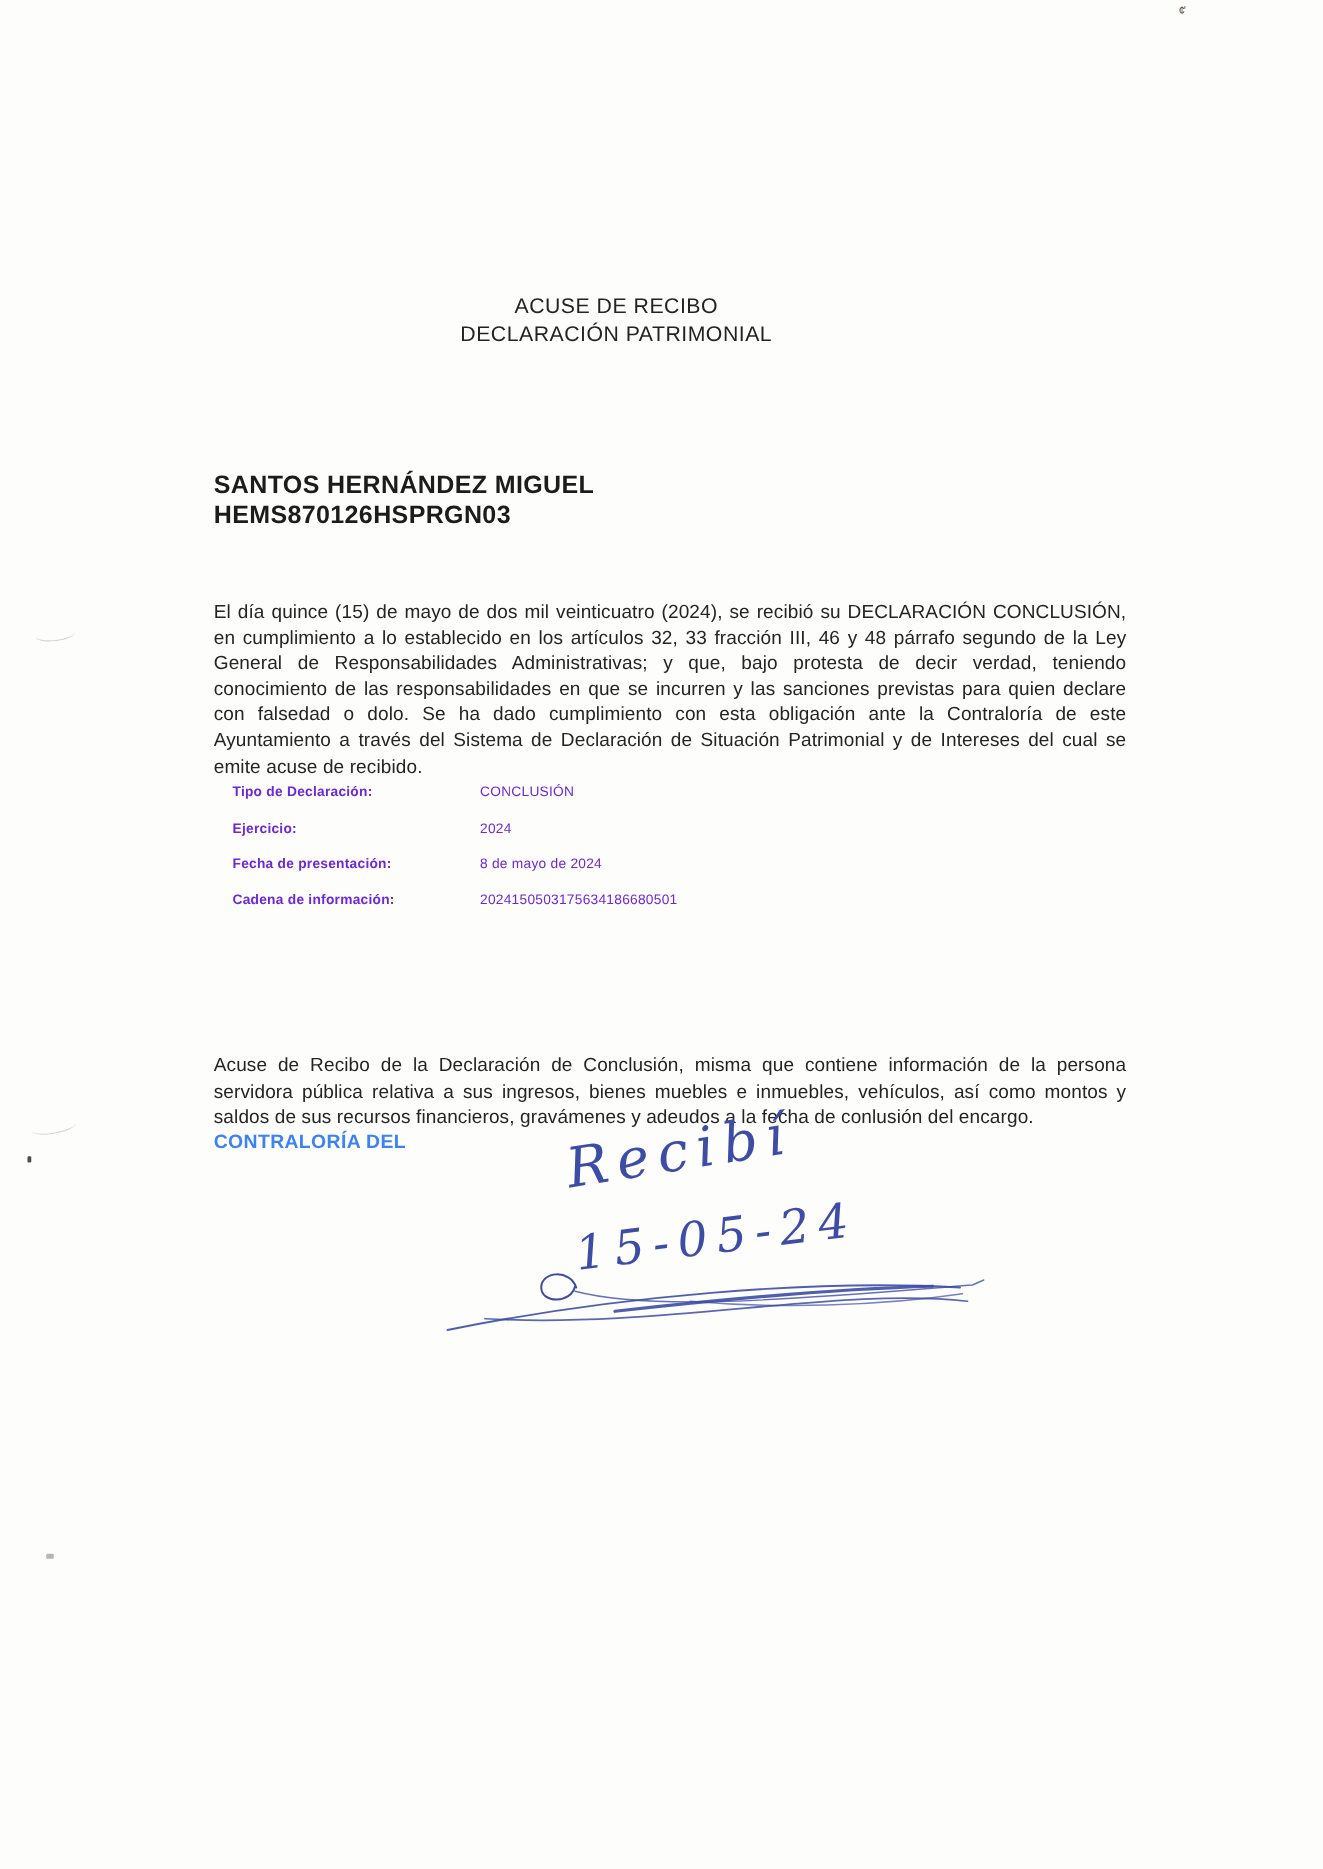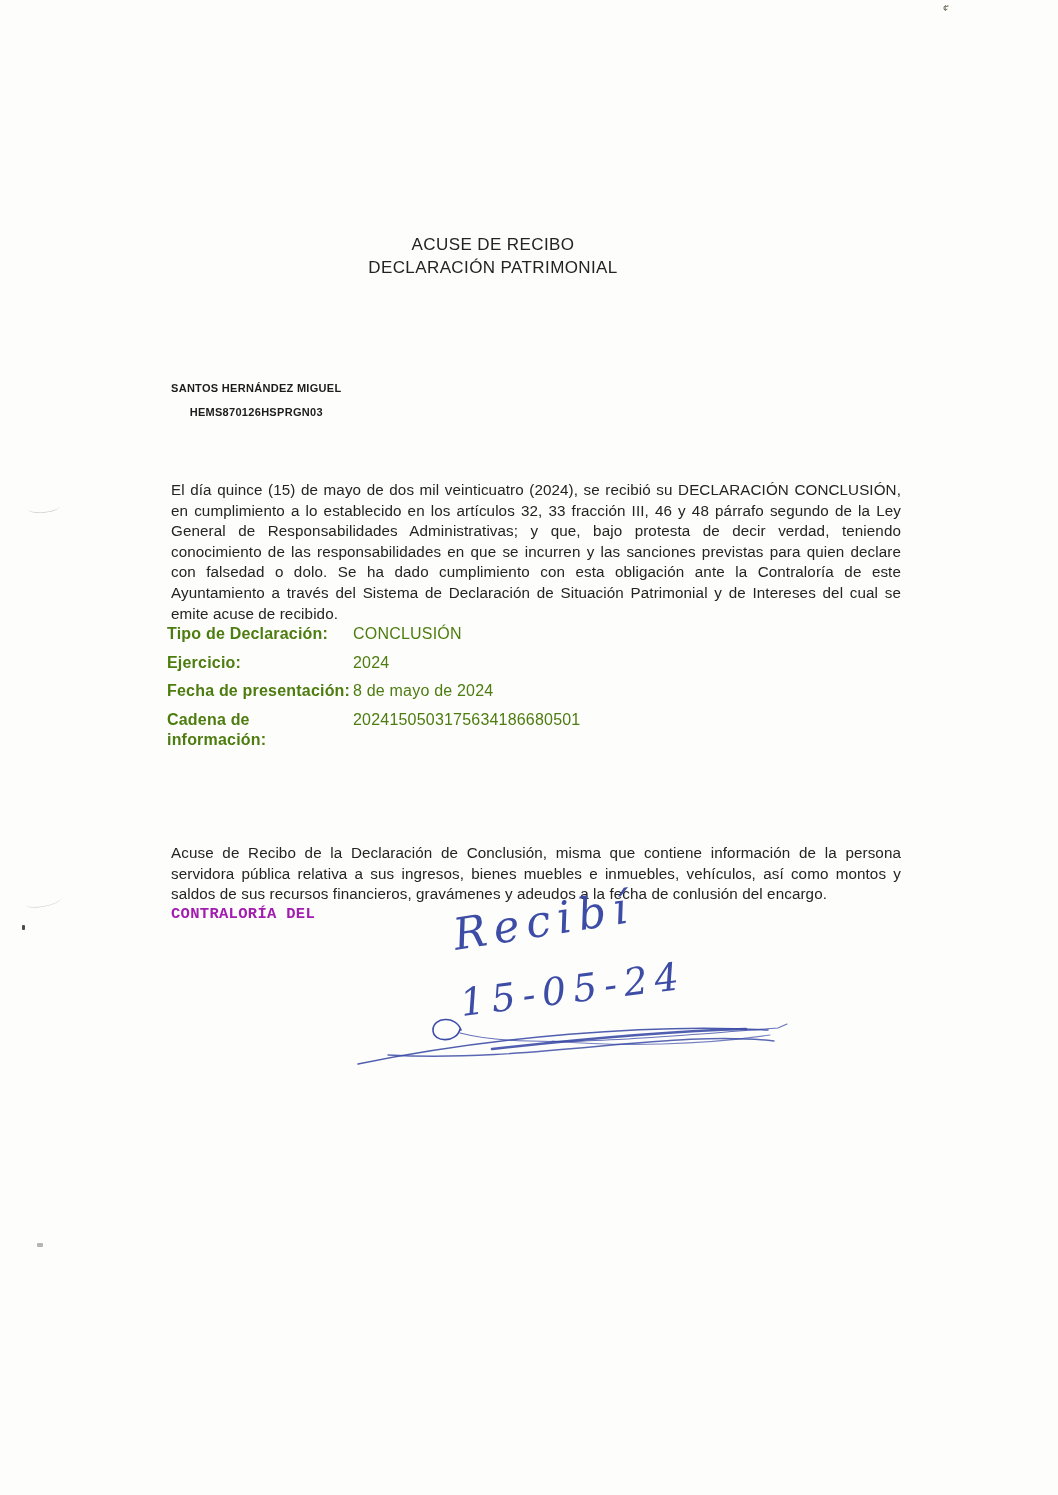--- a/index.html
+++ b/index.html
@@ -30,41 +30,41 @@
 
   
   .doc-title{
     position:absolute;left:0;top:233px;width:986px;
     text-align:center;font-size:17px;color:#232323;
     line-height:23px;letter-spacing:.4px;
   }
 
   
   .name-block{position:absolute;left:171px;top:376px;
-    font-size:11px;font-weight:bold;line-height:24px;color:#1c1c1c;letter-spacing:.3px;text-align:center;}
+    font-size:20px;font-weight:bold;line-height:24px;color:#1c1c1c;letter-spacing:.3px;}
 
   
   .para{
     position:absolute;left:171px;width:730px;
     font-size:15.2px;line-height:20.6px;color:#242424;
     text-align:justify;letter-spacing:.1px;margin-top:44px;
   }
   .para1{top:436px;}
   .para2{top:799px;}
 
   
-  .fields{position:absolute;left:167px;top:624px;
+  .fields{position:absolute;left:186px;top:624px;
     display:grid;grid-template-columns:186px auto;
-    row-gap:8px;font-size:16px;line-height:20.5px;color:#4d7c0f;}
+    row-gap:8px;font-size:11px;line-height:20.5px;color:#6d28d9;}
   .fields .lbl{font-weight:bold;letter-spacing:.2px;}
-  .fields .val{letter-spacing:.2px;}
+  .fields .val{letter-spacing:.2px;margin-left:12px;}
 
   
   .contraloria{position:absolute;left:171px;top:905px;
-    font-size:15.5px;font-weight:bold;color:#a21caf;letter-spacing:.3px;font-family:Liberation Mono, monospace;}
+    font-size:15.5px;font-weight:bold;color:#3b82f6;letter-spacing:.3px;}
 
   
   .handwriting{position:absolute;left:340px;top:880px;}
   .hw-text{
     font-family:"DejaVu Serif", serif;
     font-style:italic;
     fill:#3d4da6;
   }
 
   

